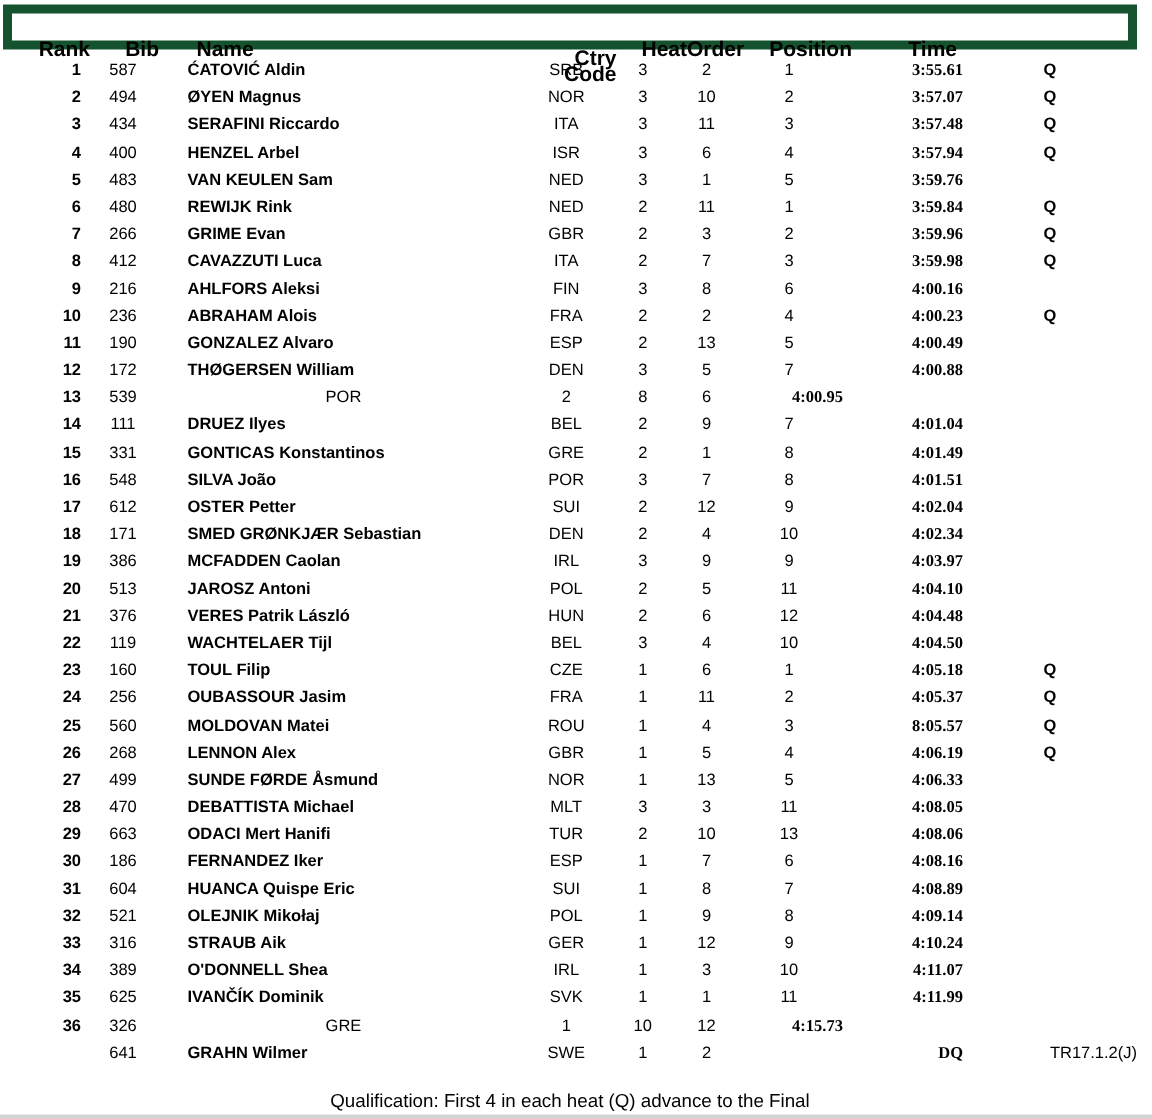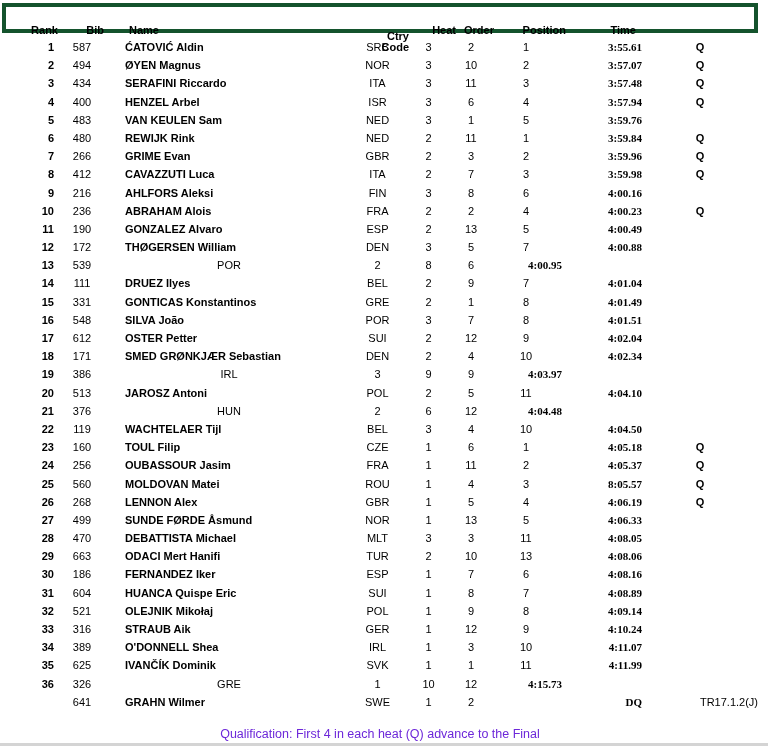--- a/index.html
+++ b/index.html
@@ -12,25 +12,25 @@
   .page{width:756px;margin-left:2px;padding-top:3px;}
 
   
   .grid{
     display:grid;
     grid-template-columns:54px 52px 242px 55px 47px 38px 72px 80px 116px;
     align-items:center;
   }
 
   .table-header{
-    border:4px solid #14532d;
+    border:6px solid #14532d;
     height:30px;
     box-sizing:border-box;
     font-weight:bold;
-    font-size:11px;
+    font-size:14px;
   }
   .table-header .hc{white-space:nowrap;}
   .hc.rank{text-align:right;padding-right:2px;}
   .hc.bib{text-align:right;padding-right:8px;}
   .hc.name{text-align:left;padding-left:17px;}
   .hc.ctry{text-align:right;line-height:11px;margin-top:24px;}
   .hc.heat,.hc.order,.hc.pos{text-align:right;}
   .hc.time{text-align:right;padding-right:10px;}
 
   .table-body{margin-top:5px;}
@@ -43,21 +43,21 @@
   .c.heat,.c.order,.c.pos{text-align:center;}
   .c.time{text-align:right;font-weight:bold;font-family:Liberation Serif, serif;}
   .c.last{text-align:center;}
   .c.last.qmark{font-weight:bold;}
   .c.last.remark{text-align:right;padding-right:0;font-weight:normal;}
 
   .footer-note{
     margin-top:16px;
     text-align:center;
     font-size:12.5px;
-    color:#6d28d9;
+    color:#000000;
   }
   .bottom-rule{
     position:absolute;left:0;bottom:0;width:768px;height:3px;
     background:#d4d4d4;
   }
 </style>
 </head>
 <body>
 
 <div class="page">
@@ -268,20 +268,21 @@
         <span class="c ctry">DEN</span>
         <span class="c heat">2</span>
         <span class="c order">4</span>
         <span class="c pos">10</span>
         <span class="c time">4:02.34</span>
         <span class="c last qmark"></span>
       </div>
       <div class="row grid">
         <span class="c rank">19</span>
         <span class="c bib">386</span>
+        <span class="c name">MCFADDEN Caolan</span>
         <span class="c ctry">IRL</span>
         <span class="c heat">3</span>
         <span class="c order">9</span>
         <span class="c pos">9</span>
         <span class="c time">4:03.97</span>
         <span class="c last qmark"></span>
       </div>
       <div class="row grid">
         <span class="c rank">20</span>
         <span class="c bib">513</span>
@@ -289,20 +290,21 @@
         <span class="c ctry">POL</span>
         <span class="c heat">2</span>
         <span class="c order">5</span>
         <span class="c pos">11</span>
         <span class="c time">4:04.10</span>
         <span class="c last qmark"></span>
       </div>
       <div class="row grid">
         <span class="c rank">21</span>
         <span class="c bib">376</span>
+        <span class="c name">VERES Patrik László</span>
         <span class="c ctry">HUN</span>
         <span class="c heat">2</span>
         <span class="c order">6</span>
         <span class="c pos">12</span>
         <span class="c time">4:04.48</span>
         <span class="c last qmark"></span>
       </div>
       <div class="row grid">
         <span class="c rank">22</span>
         <span class="c bib">119</span>

